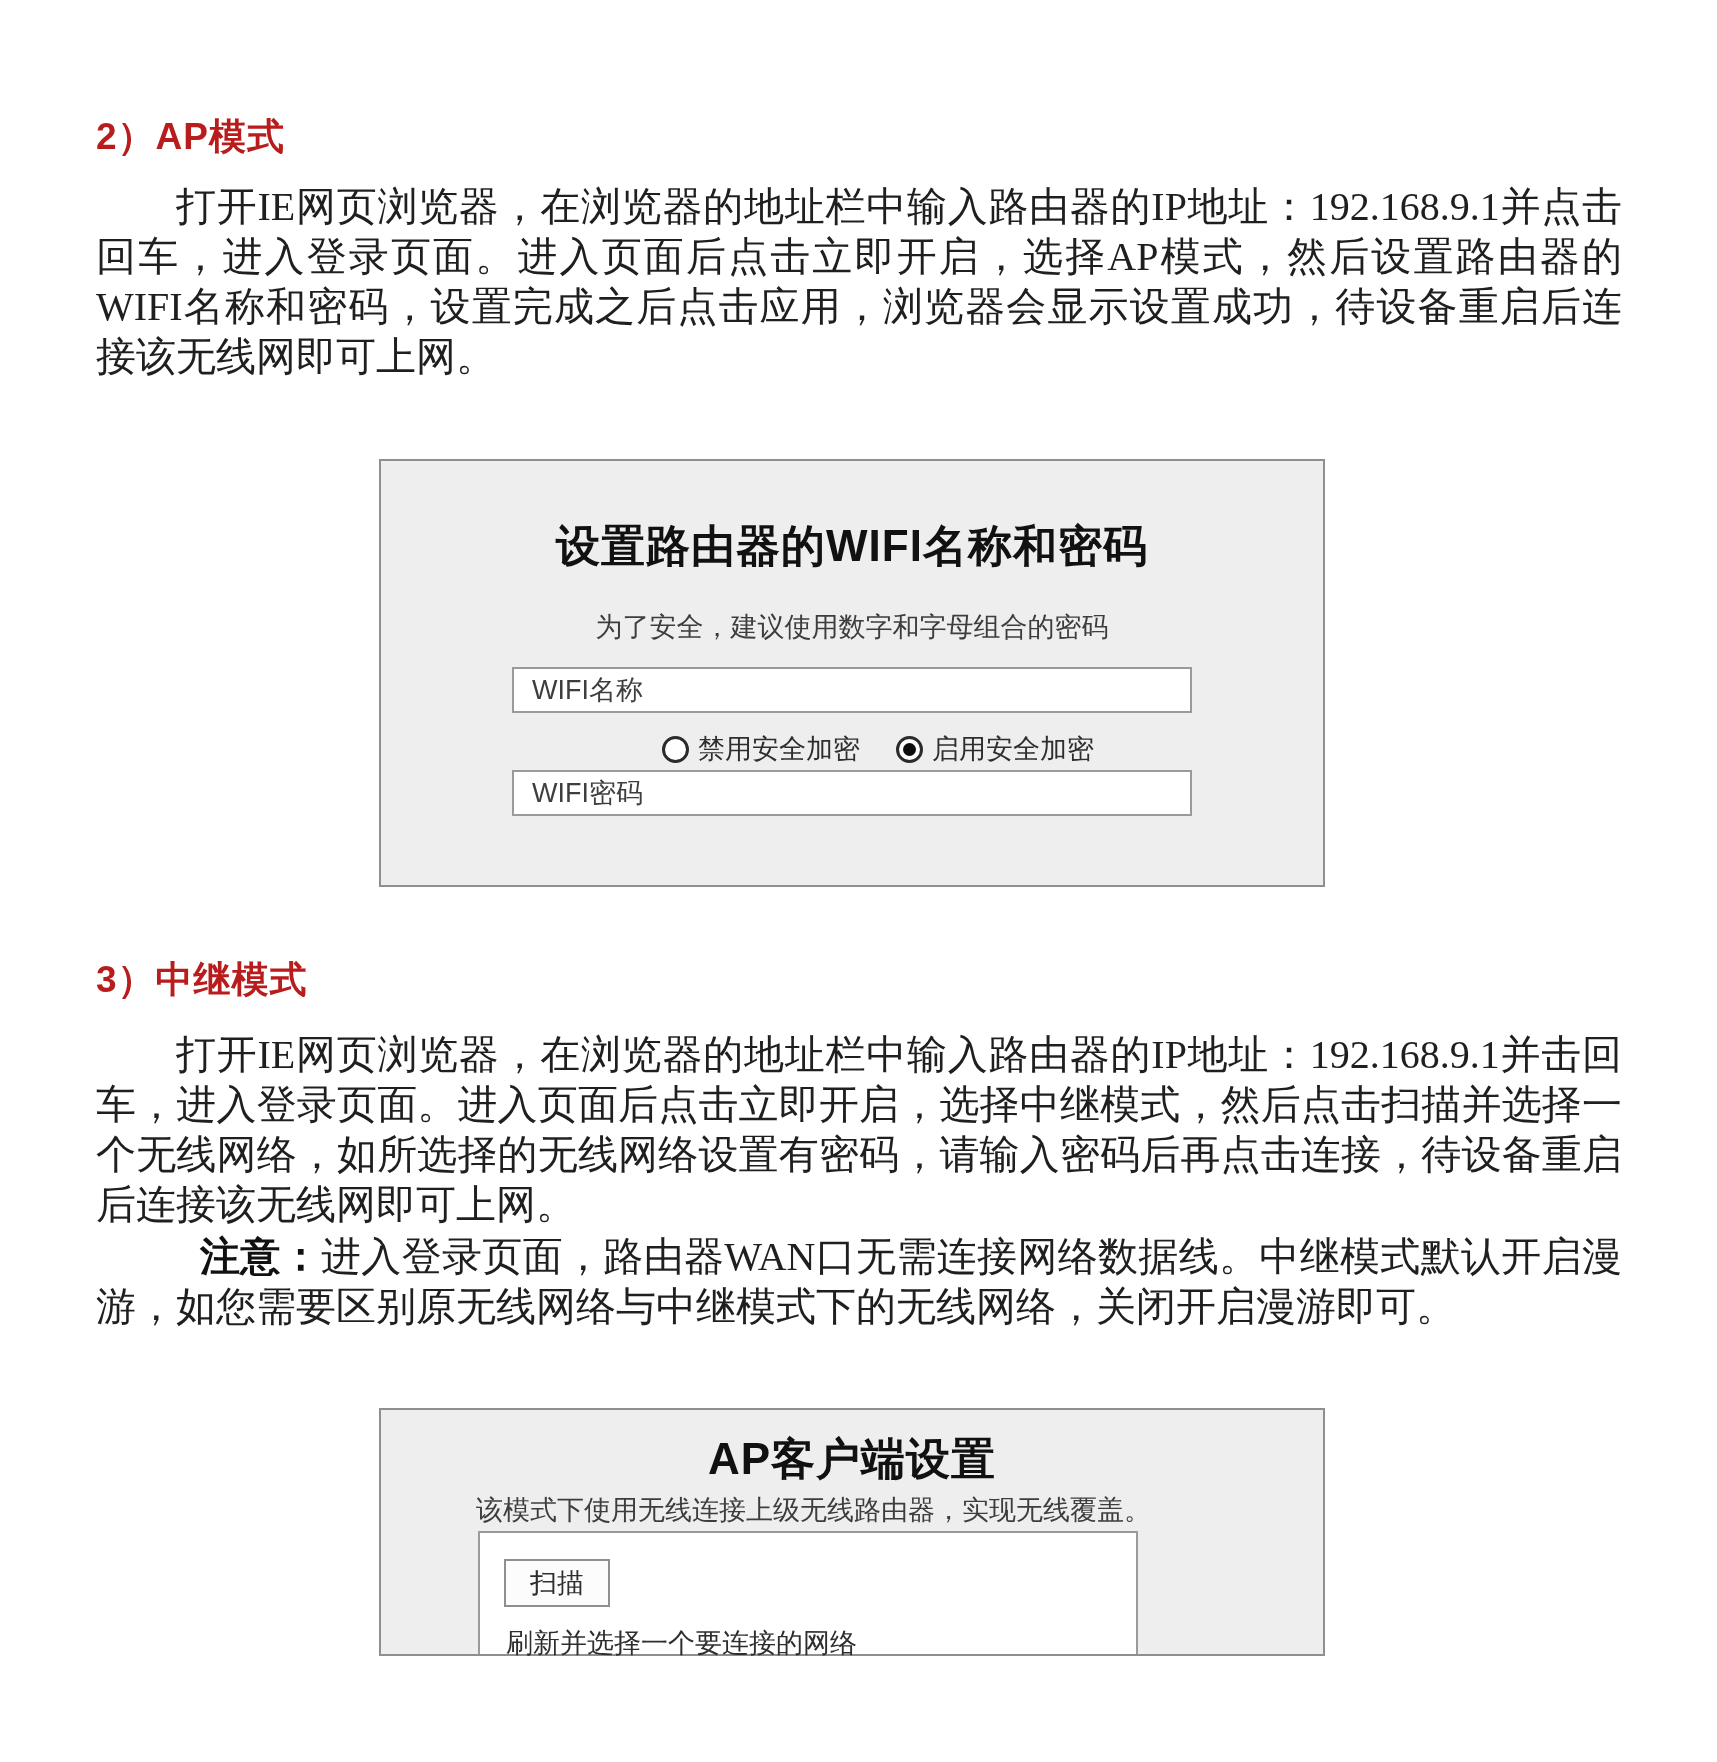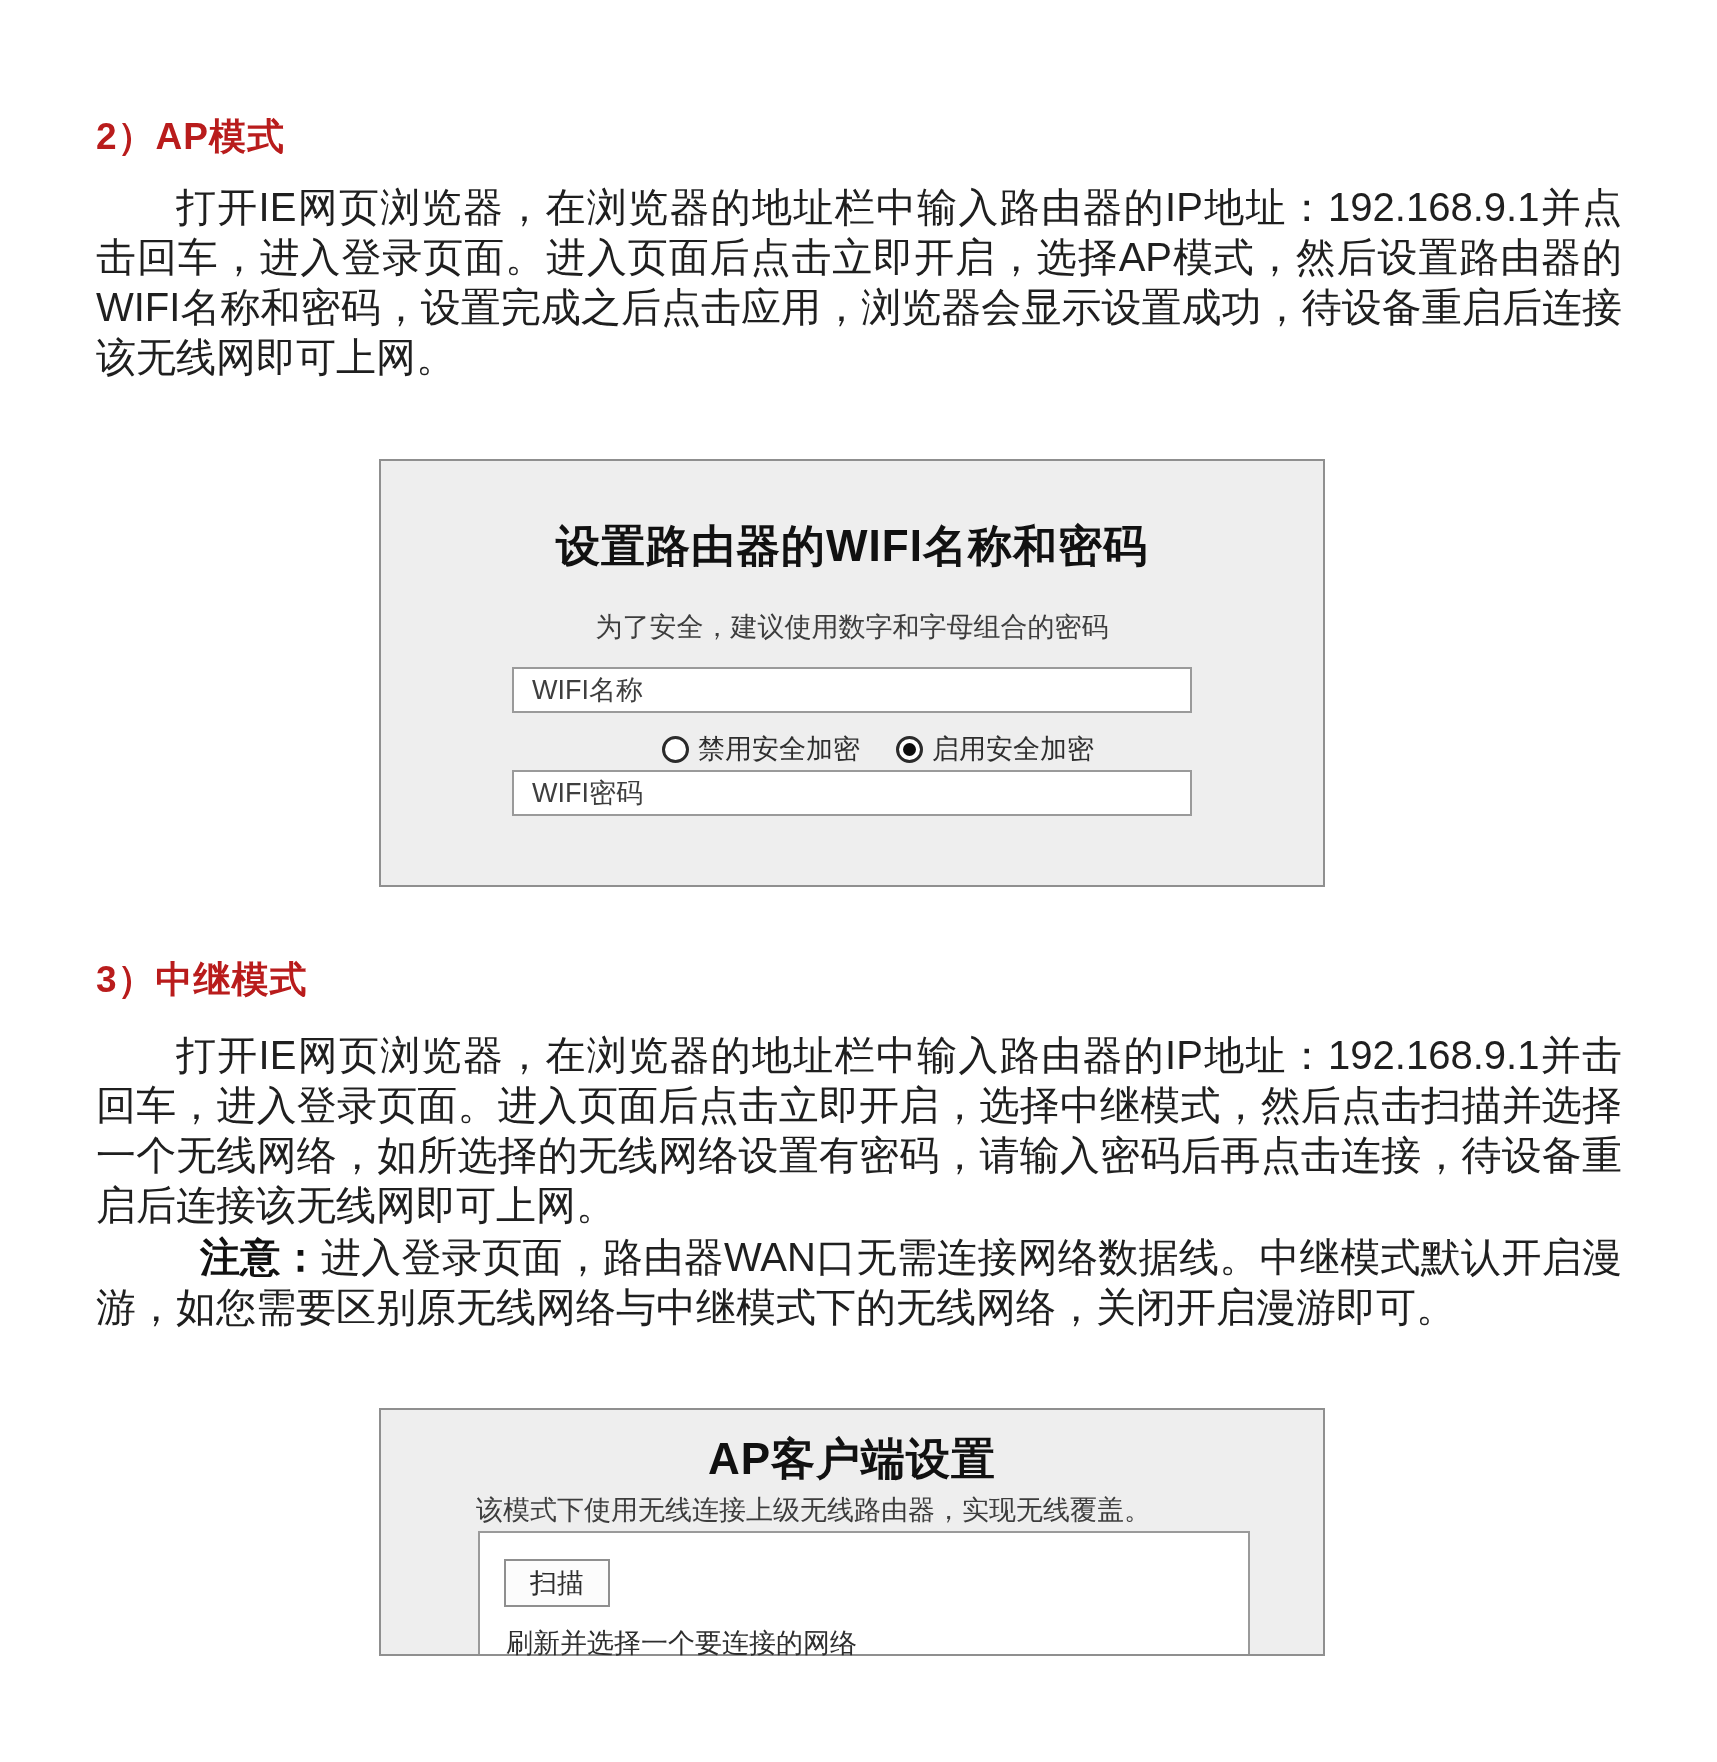--- a/index.html
+++ b/index.html
@@ -6,21 +6,21 @@
   body{
     width:1717px;height:1762px;background:#ffffff;position:relative;
     font-family:"Liberation Sans",sans-serif;color:#1c1c1c;
   }
   .heading{
     position:absolute;left:96px;margin:0;
     font-size:37px;font-weight:600;color:#b91c1c;letter-spacing:1px;white-space:nowrap;
   }
   .para{
     position:absolute;left:96px;width:1526px;margin:0;
-    font-size:40px;line-height:50px;text-align:justify;text-indent:2em;color:#1f1f1f;
+    font-size:40px;line-height:50px;text-align:justify;text-indent:2em;color:#1f1f1f;font-family:Liberation Serif, serif;
   }
   .note-label{font-weight:700;color:#111;margin-left:24px;}
   
   .panel{
     position:absolute;left:379px;width:946px;box-sizing:border-box;
     background:#eeeeee;border:2px solid #8f8f8f;
   }
   #wifi-panel{top:459px;height:428px;}
   #ap-client-panel{top:1408px;height:248px;}
   .panel-title{
@@ -47,21 +47,21 @@
   .radio-option{display:flex;align-items:center;cursor:default;}
   .radio{
     width:27px;height:27px;box-sizing:border-box;border:3px solid #2b2b2b;
     border-radius:50%;background:#fff;display:inline-block;margin-right:9px;position:relative;
   }
   .radio.selected::after{
     content:"";position:absolute;left:4px;top:4px;right:4px;bottom:4px;
     background:#0d0d0d;border-radius:50%;
   }
   .inner-panel{
-    position:absolute;left:97px;top:121px;width:772px;bottom:0;
+    position:absolute;left:97px;top:121px;width:660px;bottom:0;
     box-sizing:border-box;background:#ffffff;
     border:2px solid #9a9a9a;border-bottom:none;
   }
   .scan-btn{
     position:absolute;left:24px;top:26px;
     min-width:100px;height:48px;box-sizing:border-box;
     background:#fcfcfc;border:2px solid #8f8f8f;
     font-family:"Liberation Sans",sans-serif;font-size:27px;color:#2e2e2e;
     padding:0 24px;
   }

